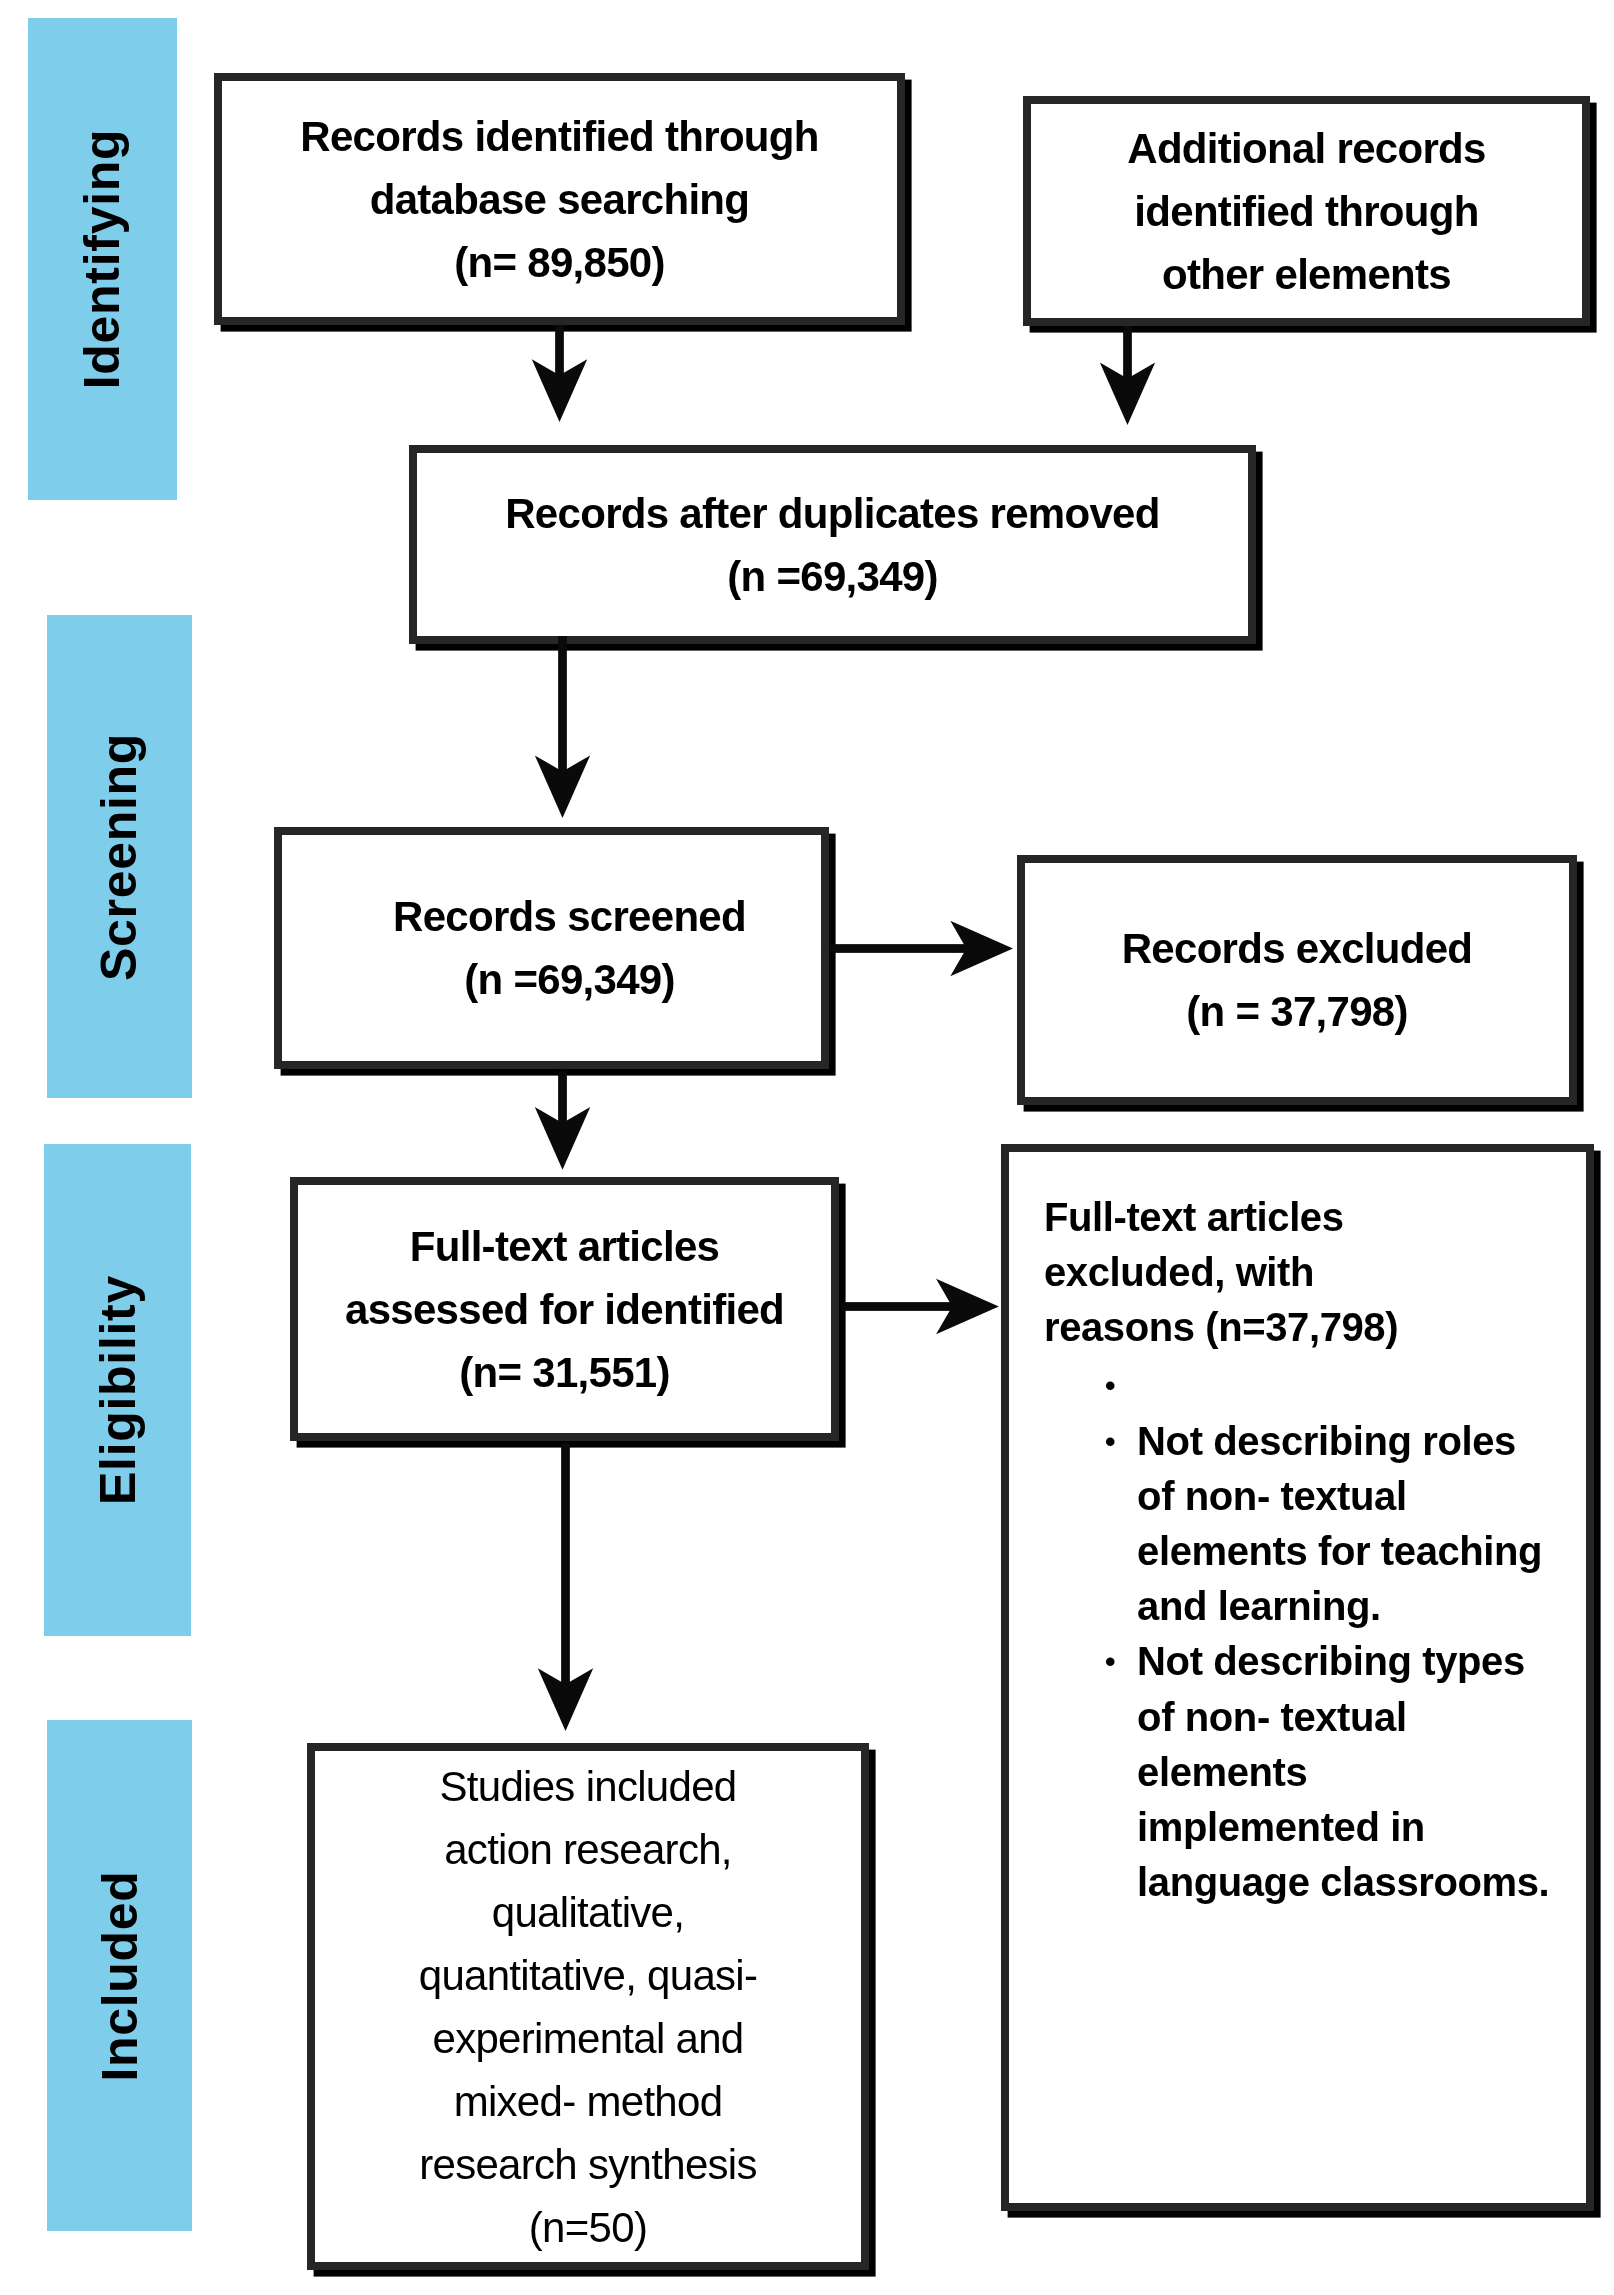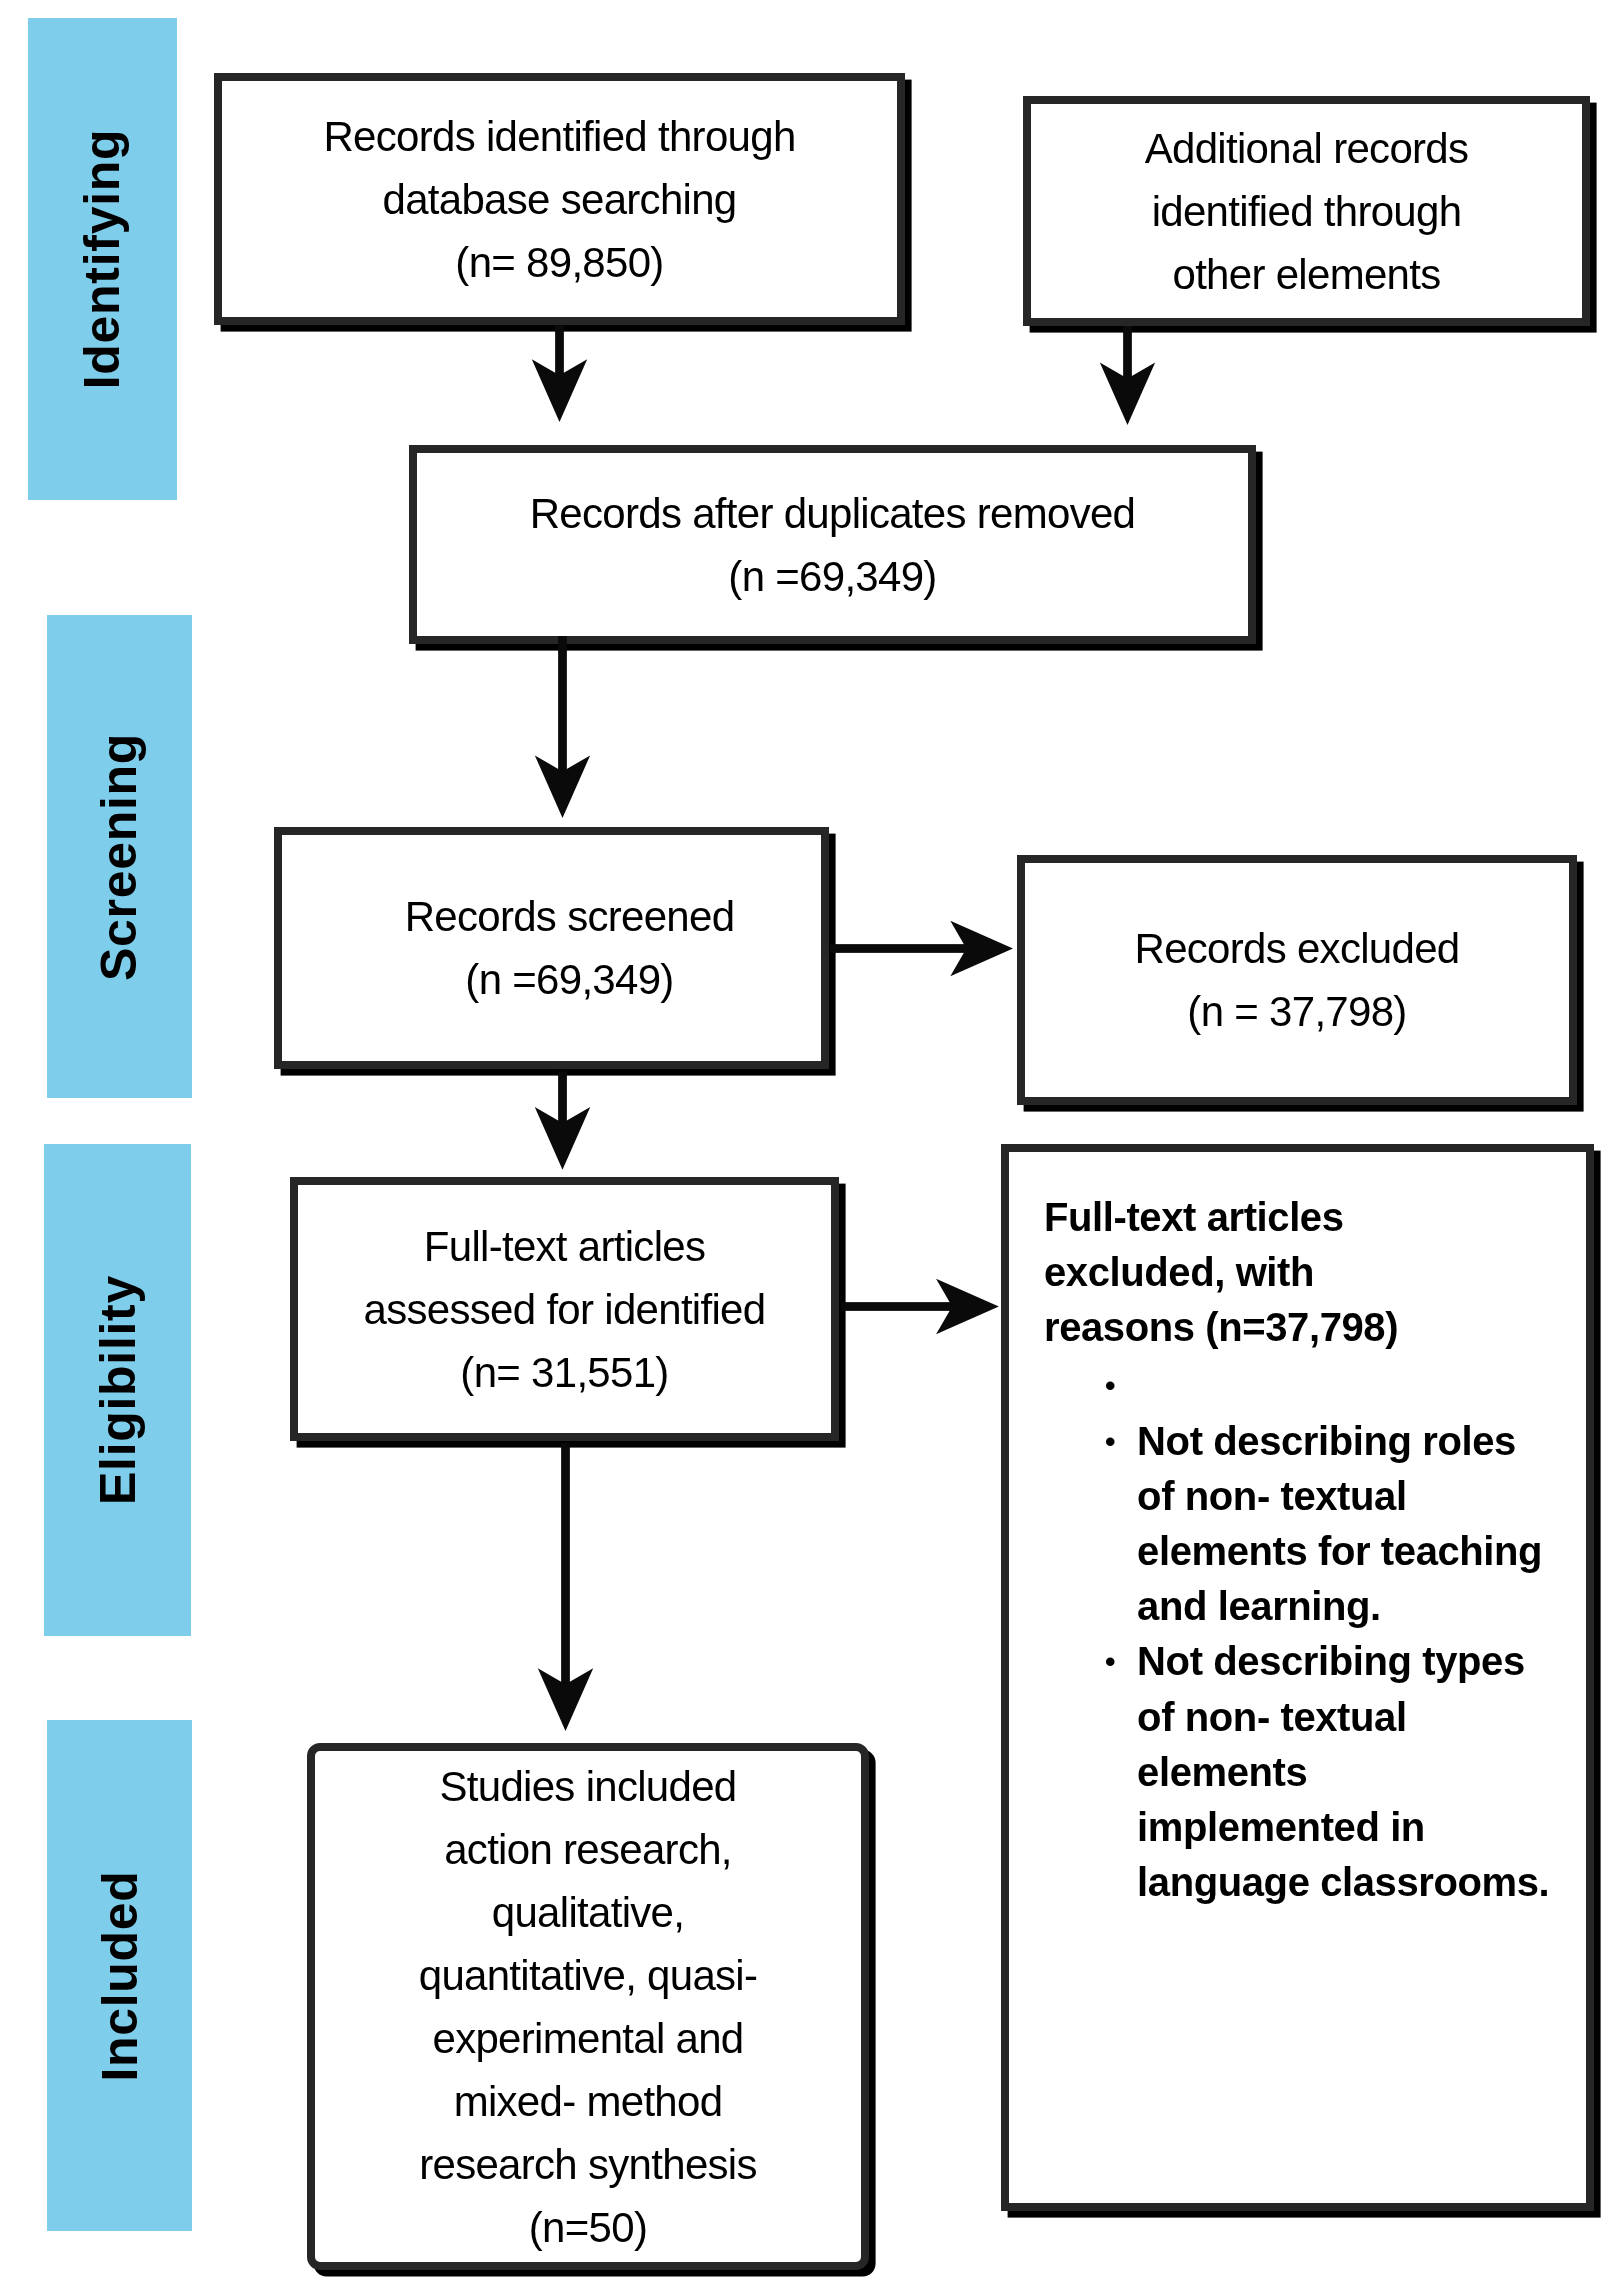--- a/index.html
+++ b/index.html
@@ -33,26 +33,26 @@
     color:var(--text);
   }
   .fbox{
     position:absolute;
     background:#ffffff;
     border:8px solid var(--box-border);
     box-shadow:6.6px 6.6px 0 0 var(--shadow);
     display:flex;flex-direction:column;
     align-items:center;justify-content:center;
     text-align:center;
-    font-size:42px;font-weight:400;letter-spacing:-0.7px;
+    font-size:42px;font-weight:700;letter-spacing:-0.7px;
     line-height:1.5;
     box-sizing:border-box;
   }
   .fbox .ln{display:block;}
-  .fbox.light{font-weight:500;border-radius:13px;}
+  .fbox.light{font-weight:500;}
   .fbox.listbox{
     align-items:flex-start;justify-content:flex-start;
     text-align:left;
     padding:38px 29px 29px 35px;
     font-size:40px;font-weight:600;letter-spacing:-0.4px;
     line-height:1.38;
   }
   .bullets{margin-top:2.9px;width:100%;}
   .bullet{display:flex;gap:22px;padding-left:61px;box-sizing:border-box;width:100%;}
   .dot{flex:0 0 auto;font-size:0.75em;line-height:1.84;}

